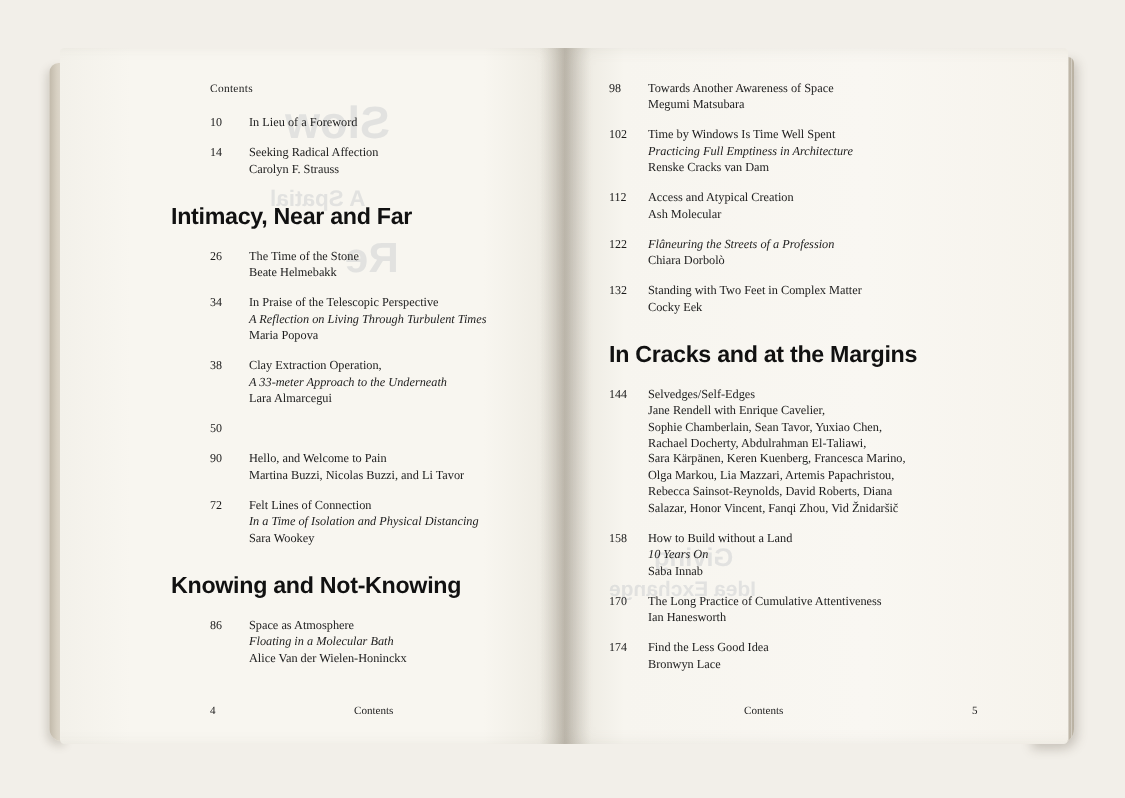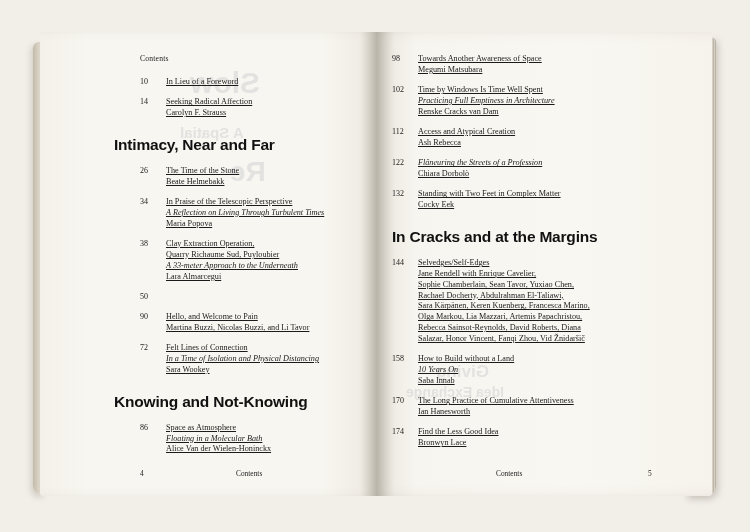--- a/index.html
+++ b/index.html
@@ -106,40 +106,39 @@
 
   
   .content {
     position: absolute;
     top: 22px;
     font-size: 8.2px;
     line-height: 1.32;
     color: #1b1b1b;
   }
   .content-left { left: 100px; width: 200px; }
-  .content-right { left: 16px; width: 215px; }
+  .content-right { left: 30px; width: 215px; }
 
   .kicker {
     font-size: 7.6px;
     letter-spacing: .2px;
     margin: 0 0 13px 0;
   }
 
   .entry {
     display: flex;
     margin-bottom: 9.5px;
   }
   .entry .pg {
     width: 26px;
     flex: 0 0 26px;
     font-size: 8px;
   }
   .entry .body {
     flex: 1;
-    text-decoration: underline;
   }
   .ttl { display: block; }
   .sub { display: block; font-style: italic; }
   .auth { display: block; }
   .names { display: block; }
 
   .section-title {
     font-family: "Liberation Sans", sans-serif;
     font-weight: 700;
     font-size: 15.5px;
@@ -217,21 +216,20 @@
             <span class="ttl">In Praise of the Telescopic Perspective</span>
             <span class="sub">A Reflection on Living Through Turbulent Times</span>
             <span class="auth">Maria Popova</span>
           </div>
         </div>
 
         <div class="entry">
           <div class="pg">38</div>
           <div class="body">
             <span class="ttl">Clay Extraction Operation,</span>
-            <span class="ttl">Quarry Richaume Sud, Puyloubier</span>
             <span class="sub">A 33-meter Approach to the Underneath</span>
             <span class="auth">Lara Almarcegui</span>
           </div>
         </div>
 
         <div class="entry">
           <div class="pg">50</div>
         </div>
 
         <div class="entry">
@@ -289,21 +287,21 @@
             <span class="ttl">Time by Windows Is Time Well Spent</span>
             <span class="sub">Practicing Full Emptiness in Architecture</span>
             <span class="auth">Renske Cracks van Dam</span>
           </div>
         </div>
 
         <div class="entry">
           <div class="pg">112</div>
           <div class="body">
             <span class="ttl">Access and Atypical Creation</span>
-            <span class="auth">Ash Rebecca</span>
+            <span class="auth">Ash Molecular</span>
           </div>
         </div>
 
         <div class="entry">
           <div class="pg">122</div>
           <div class="body">
             <span class="sub">Flâneuring the Streets of a Profession</span>
             <span class="auth">Chiara Dorbolò</span>
           </div>
         </div>

